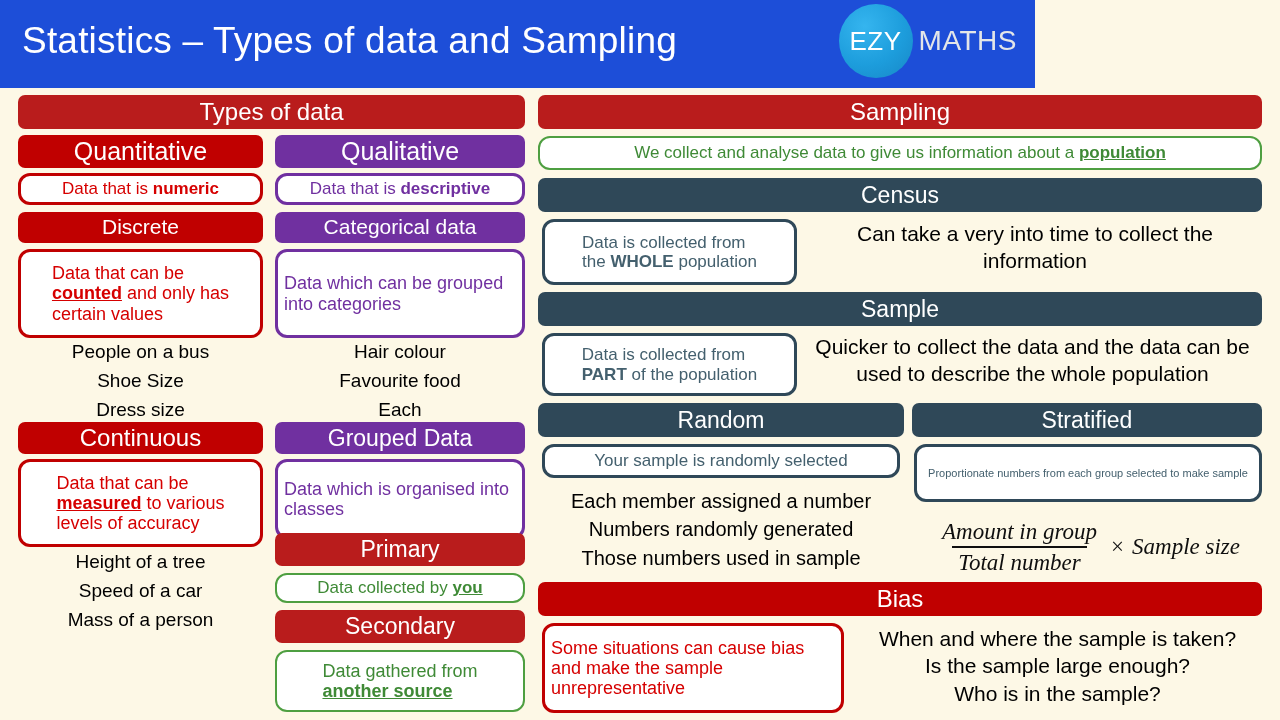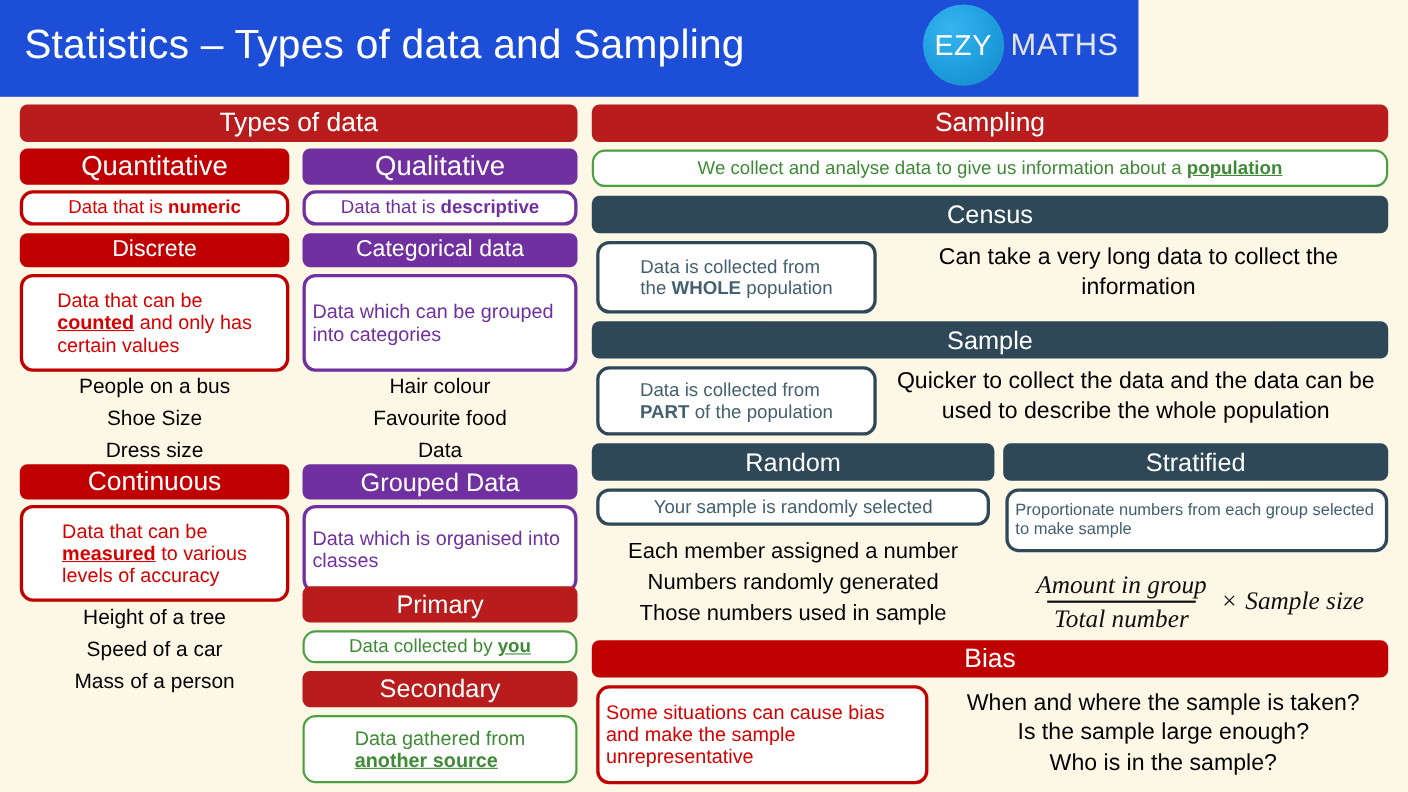--- a/index.html
+++ b/index.html
@@ -119,21 +119,21 @@
 
   <div class="bar purple" style="left:275px; top:135px; width:250px; height:33px; font-size:25px;">Qualitative</div>
   <div class="note purple" style="left:275px; top:173px; width:250px; height:32px; font-size:17px;">
     <span><span>Data that is </span><b>descriptive</b></span>
   </div>
   <div class="bar purple" style="left:275px; top:212px; width:250px; height:31px; font-size:21px;">Categorical data</div>
   <div class="note purple" style="left:275px; top:249px; width:250px; height:89px; font-size:18px;">Data which can be grouped into categories</div>
   <div class="examples" style="left:275px; top:338px; width:250px;">
     <div>Hair colour</div>
     <div>Favourite food</div>
-    <div>Data</div>
+    <div>Each</div>
   </div>
   <div class="bar purple" style="left:275px; top:422px; width:250px; height:32px; font-size:23px;">Grouped Data</div>
   <div class="note purple" style="left:275px; top:459px; width:250px; height:80px; font-size:18px;">Data which is organised into classes</div>
 
   <div class="bar green" style="left:275px; top:533px; width:250px; height:33px; font-size:23px;">Primary</div>
   <div class="note green" style="left:275px; top:573px; width:250px; height:30px; font-size:17px;">
     <span><span>Data collected by </span><u><b>you</b></u></span>
   </div>
   <div class="bar green" style="left:275px; top:610px; width:250px; height:33px; font-size:23px;">Secondary</div>
   <div class="note green" style="left:275px; top:650px; width:250px; height:62px; font-size:18px;">
@@ -142,38 +142,38 @@
 
   <div class="bar green" style="left:538px; top:95px; width:724px; height:34px; font-size:24px;">Sampling</div>
   <div class="note green" style="left:538px; top:136px; width:724px; height:34px; font-size:17px;">
     <span><span>We collect and analyse data to give us information about a </span><u><b>population</b></u></span>
   </div>
 
   <div class="bar slate" style="left:538px; top:178px; width:724px; height:34px; font-size:23px;">Census</div>
   <div class="note slate" style="left:542px; top:219px; width:255px; height:66px; font-size:17px;">
     <span><span>Data is collected from</span><br><span>the </span><b>WHOLE</b><span> population</span></span>
   </div>
-  <div class="plain" style="left:805px; top:220px; width:460px;">Can take a very long data to collect the information</div>
+  <div class="plain" style="left:805px; top:220px; width:460px;">Can take a very into time to collect the information</div>
 
   <div class="bar slate" style="left:538px; top:292px; width:724px; height:34px; font-size:23px;">Sample</div>
   <div class="note slate" style="left:542px; top:333px; width:255px; height:63px; font-size:17px;">
     <span><span>Data is collected from</span><br><b>PART</b><span> of the population</span></span>
   </div>
   <div class="plain" style="left:800px; top:333px; width:465px;">Quicker to collect the data and the data can be used to describe the whole population</div>
 
   <div class="bar slate" style="left:538px; top:403px; width:366px; height:34px; font-size:23px;">Random</div>
   <div class="note slate" style="left:542px; top:444px; width:358px; height:34px; font-size:17px;">Your sample is randomly selected</div>
   <div class="plain" style="left:538px; top:487px; width:366px; font-size:20px; line-height:1.42;">
     <div>Each member assigned a number</div>
     <div>Numbers randomly generated</div>
     <div>Those numbers used in sample</div>
   </div>
 
   <div class="bar slate" style="left:912px; top:403px; width:350px; height:34px; font-size:23px;">Stratified</div>
-  <div class="note slate" style="left:914px; top:444px; width:348px; height:58px; font-size:15px;">Proportionate numbers from each group selected to make sample</div>
+  <div class="note slate" style="left:914px; top:444px; width:348px; height:58px; font-size:11px;">Proportionate numbers from each group selected to make sample</div>
   <div class="formula" style="left:912px; top:515px; width:352px; height:64px;">
     <span class="frac">
       <span class="num">Amount in group</span>
       <span class="den">Total number</span>
     </span>
     <span class="times">×</span>
     <span>Sample size</span>
   </div>
 
   <div class="bar red" style="left:538px; top:582px; width:724px; height:34px; font-size:24px;">Bias</div>

